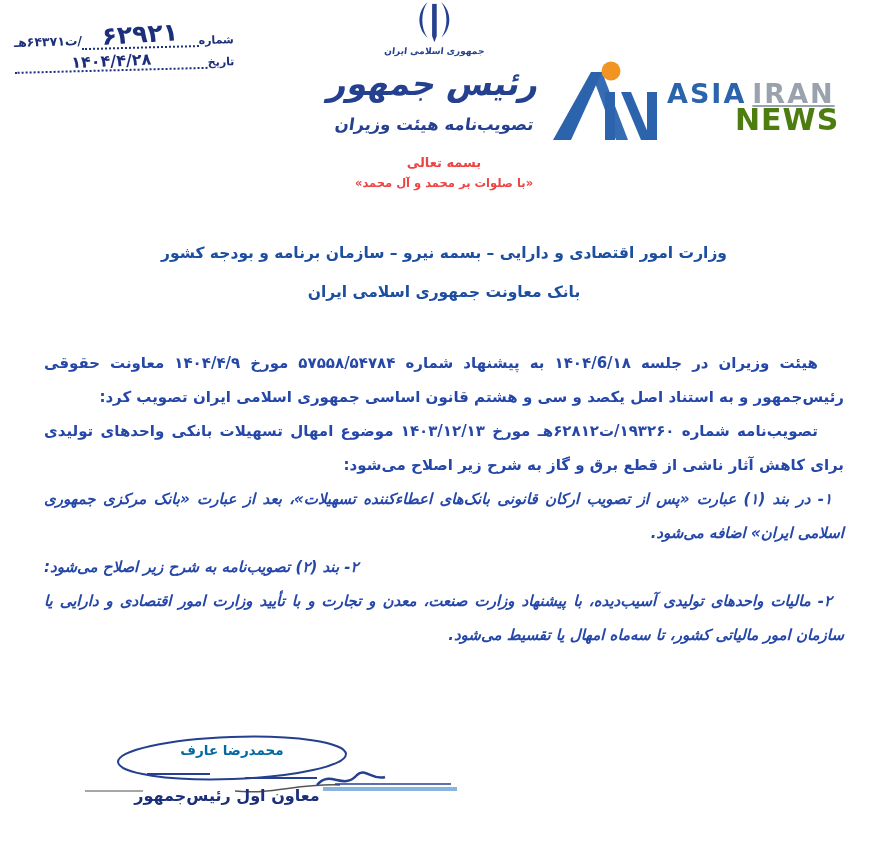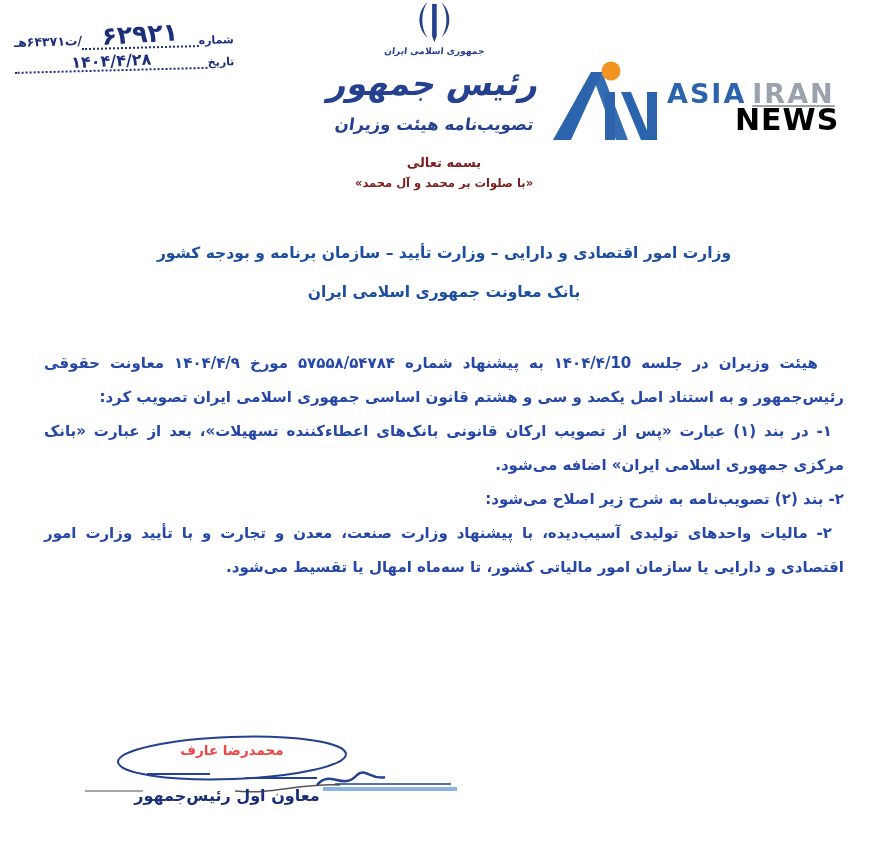--- a/index.html
+++ b/index.html
@@ -26,45 +26,45 @@
   .emblem{display:block;margin:0 auto;}
   .lh-country{font-size:9px;font-weight:bold;margin-top:0;transform:skewX(-6deg);}
   .lh-office{font-size:33px;font-weight:bold;margin-top:8px;transform:skewX(-12deg);}
   .lh-doctype{font-size:16.5px;font-weight:bold;margin-top:12px;transform:skewX(-8deg);}
   
   .news-logo{position:absolute;left:545px;top:52px;width:335px;height:95px;}
   .logo-mark{position:absolute;left:6px;top:4px;}
   .logo-line1{position:absolute;left:122px;top:26px;white-space:nowrap;font-weight:bold;font-size:27px;letter-spacing:2px;}
   .logo-asia{color:#2b64ad;}
   .logo-iran{color:#9aa3ad;margin-left:6px;text-decoration:underline;}
-  .logo-news{position:absolute;left:190px;top:50px;font-weight:bold;font-size:30px;letter-spacing:1px;color:#000000;}
+  .logo-news{position:absolute;left:190px;top:50px;font-weight:bold;font-size:30px;letter-spacing:1px;color:#4d7c0f;}
   
-  .basmala{position:absolute;left:0;top:155px;width:100%;text-align:center;color:#7f1d1d;}
+  .basmala{position:absolute;left:0;top:155px;width:100%;text-align:center;color:#ef4444;}
   .basmala-1{font-size:13px;font-weight:bold;}
   .basmala-2{font-size:11.5px;font-weight:bold;margin-top:6px;}
   
   .addressees{
     position:absolute;left:0;top:234px;width:100%;text-align:center;direction:rtl;
     color:#1d4fa0;font-weight:bold;font-size:15.5px;line-height:39px;
   }
   
   .body-text{
     position:absolute;left:44px;top:346px;width:800px;direction:rtl;
     text-align:justify;font-weight:bold;font-size:15px;line-height:34px;color:#2547a8;
   }
   .body-text p{margin:0;}
   .indent-lg{text-indent:26px;}
-  .indent-sm{text-indent:12px;}
-  .centered-line{text-align:right;text-indent:0;}
+  .indent-sm{text-indent:12px;font-style:italic;}
+  .centered-line{text-align:left;text-indent:0;font-style:italic;}
   
   .signature{position:absolute;left:85px;top:733px;width:380px;height:85px;}
   .sig-art{position:absolute;left:0;top:0;}
   .sig-name{
     position:absolute;left:62px;top:9px;width:170px;text-align:center;
-    font-size:13.5px;font-weight:bold;color:#ef4444;direction:rtl;
+    font-size:13.5px;font-weight:bold;color:#0369a1;direction:rtl;
   }
   .sig-title{
     position:absolute;left:42px;top:53px;width:200px;text-align:center;
     font-size:16px;font-weight:bold;color:#1b2f7a;direction:rtl;
   }
 </style>
 </head>
 <body>
 
 <div class="page">
@@ -112,26 +112,27 @@
     </div>
     <div class="logo-news">NEWS</div>
   </div>
 
   <div class="basmala">
     <div class="basmala-1">بسمه تعالی</div>
     <div class="basmala-2">«با صلوات بر محمد و آل محمد»</div>
   </div>
 
   <div class="addressees">
-    <div>وزارت امور اقتصادی و دارایی – وزارت تأیید – سازمان برنامه و بودجه کشور</div>
+    <div>وزارت امور اقتصادی و دارایی – بسمه نیرو – سازمان برنامه و بودجه کشور</div>
     <div>بانک معاونت جمهوری اسلامی ایران</div>
   </div>
 
   <div class="body-text">
-    <p class="indent-lg">هیئت وزیران در جلسه ۱۴۰۴/۴/10 به پیشنهاد شماره ۵۷۵۵۸/۵۴۷۸۴ مورخ ۱۴۰۴/۴/۹ معاونت حقوقی رئیس‌جمهور و به استناد اصل یکصد و سی و هشتم قانون اساسی جمهوری اسلامی ایران تصویب کرد:</p>
+    <p class="indent-lg">هیئت وزیران در جلسه ۱۴۰۴/6/۱۸ به پیشنهاد شماره ۵۷۵۵۸/۵۴۷۸۴ مورخ ۱۴۰۴/۴/۹ معاونت حقوقی رئیس‌جمهور و به استناد اصل یکصد و سی و هشتم قانون اساسی جمهوری اسلامی ایران تصویب کرد:</p>
+    <p class="indent-lg">تصویب‌نامه شماره ۱۹۳۲۶۰/ت۶۲۸۱۲هـ مورخ ۱۴۰۳/۱۲/۱۳ موضوع امهال تسهیلات بانکی واحدهای تولیدی برای کاهش آثار ناشی از قطع برق و گاز به شرح زیر اصلاح می‌شود:</p>
     <p class="indent-sm">۱- در بند (۱) عبارت «پس از تصویب ارکان قانونی بانک‌های اعطاءکننده تسهیلات»، بعد از عبارت «بانک مرکزی جمهوری اسلامی ایران» اضافه می‌شود.</p>
     <p class="centered-line">۲- بند (۲) تصویب‌نامه به شرح زیر اصلاح می‌شود:</p>
     <p class="indent-sm">۲- مالیات واحدهای تولیدی آسیب‌دیده، با پیشنهاد وزارت صنعت، معدن و تجارت و با تأیید وزارت امور اقتصادی و دارایی یا سازمان امور مالیاتی کشور، تا سه‌ماه امهال یا تقسیط می‌شود.</p>
   </div>
 
   <div class="signature">
     <svg class="sig-art" width="380" height="85" viewBox="0 0 380 85">
       <ellipse cx="147" cy="25" rx="114" ry="21" fill="none" stroke="#24408f" stroke-width="2" transform="rotate(-2 147 25)"></ellipse>
       <line x1="62" y1="41" x2="125" y2="41" stroke="#24408f" stroke-width="2"></line>
       <line x1="160" y1="45" x2="232" y2="45" stroke="#24408f" stroke-width="2"></line>

